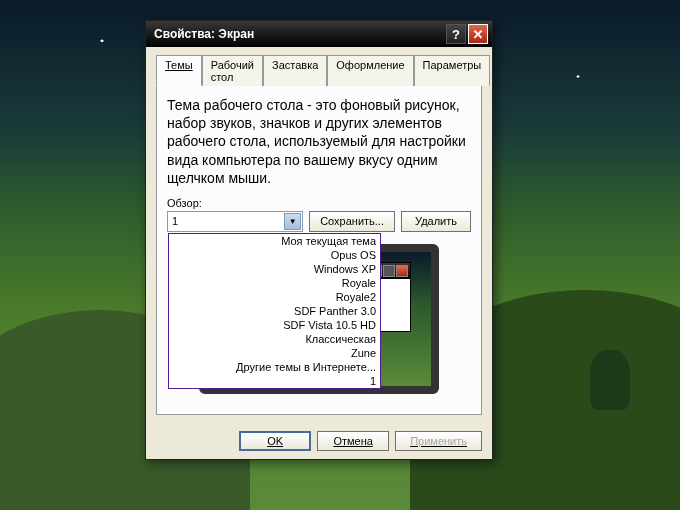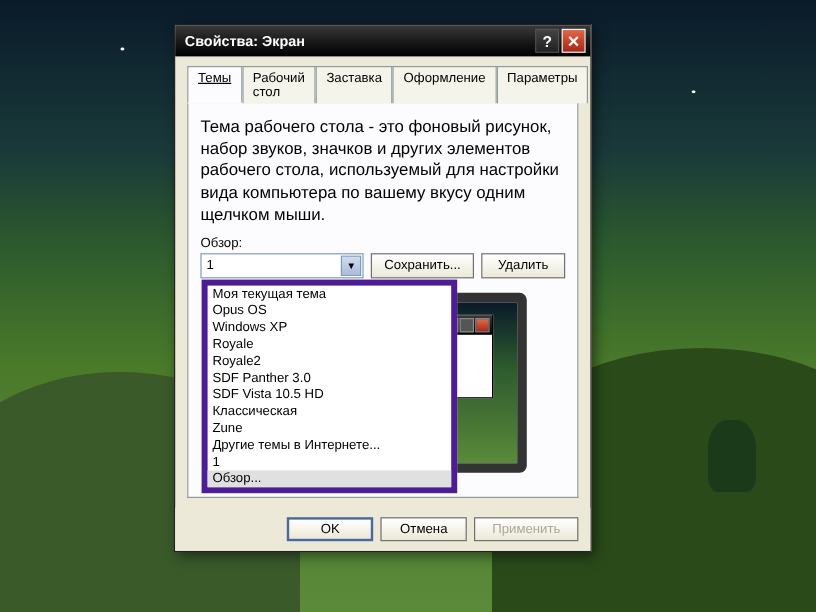--- a/index.html
+++ b/index.html
@@ -129,23 +129,24 @@
   cursor: pointer;
   min-width: 70px;
   height: 21px;
 }
 .btn:disabled { color: #aca899; }
 .dropdown-list {
   position: absolute;
   top: 21px; left: 0;
   width: 213px;
   background: #fff;
-  border: 5px solid #4c1d95;
+  border: 1px solid #4c1d95;
   z-index: 10;
   font-size: 11px;
+  text-align: right;
 }
 .dropdown-list div {
   padding: 1px 4px;
   cursor: pointer;
 }
 .dropdown-list div.highlighted {
   background: #e0e0e0;
 }
 .preview-area {
   margin-top: 12px;
@@ -176,20 +177,21 @@
   padding: 0 2px; gap: 1px;
 }
 .mini-btn { width: 12px; height: 12px; background: #555; border: 1px solid #888; }
 .mini-btn.close { background: linear-gradient(180deg, #e06a4a, #a82a1a); }
 .dialog-footer {
   padding: 8px 10px;
   display: flex;
   justify-content: flex-end;
   gap: 6px;
   background: #ece9d8;
+  text-decoration: underline;
 }
 .footer-btn {
   padding: 3px 14px;
   border: 1px solid #707070;
   background: linear-gradient(180deg, #fff 0%, #ece9d8 100%);
   font-size: 11px;
   cursor: pointer;
   min-width: 72px;
 }
 .footer-btn.default { border: 2px solid #4a6a9a; padding: 2px 13px; }
@@ -237,21 +239,20 @@
             <div>Opus OS</div>
             <div>Windows XP</div>
             <div>Royale</div>
             <div>Royale2</div>
             <div>SDF Panther 3.0</div>
             <div>SDF Vista 10.5 HD</div>
             <div>Классическая</div>
             <div>Zune</div>
             <div>Другие темы в Интернете...</div>
             <div>1</div>
-            <div class="highlighted">Обзор...</div>
           </div>
         </div>
         <button class="btn">Сохранить...</button>
         <button class="btn">Удалить</button>
       </div>
 
       <div class="preview-area">
         <div class="monitor">
           <div class="mini-window">
             <div class="mini-window-bar">

